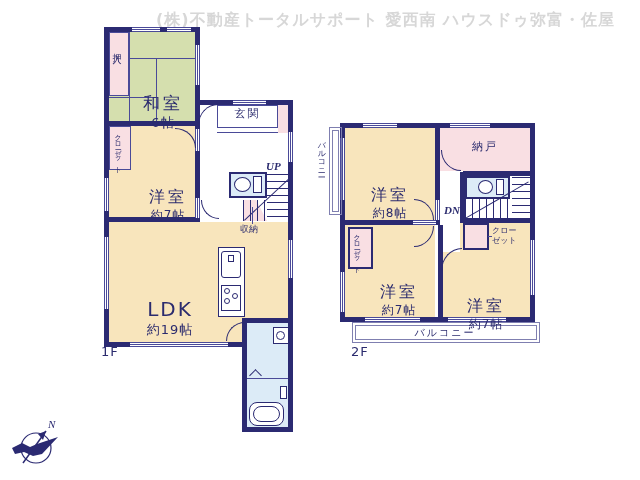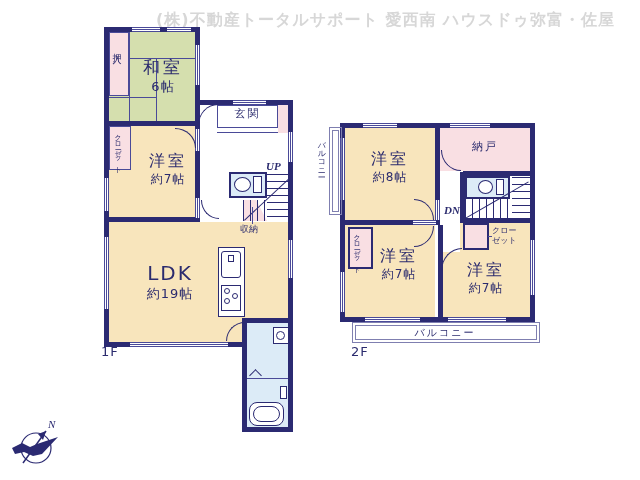--- a/index.html
+++ b/index.html
@@ -19,21 +19,21 @@
   .win-v{position:absolute;width:5px;background:linear-gradient(to right,#4a4a98 0 1px,#fff 1px 2px,#4a4a98 2px 3px,#fff 3px 4px,#4a4a98 4px 5px);}
   .arc{position:absolute;box-sizing:border-box;border:0 solid #2b2a72;background:transparent;}
   .arc-tl{border-width:1px 0 0 1px;border-top-left-radius:100%;}
   .arc-tr{border-width:1px 1px 0 0;border-top-right-radius:100%;}
   .arc-bl{border-width:0 0 1px 1px;border-bottom-left-radius:100%;}
   .arc-br{border-width:0 1px 1px 0;border-bottom-right-radius:100%;}
   .steps-h{position:absolute;background-image:repeating-linear-gradient(to bottom,#2b2a72 0 1px,transparent 1px 7px);}
   .steps-v{position:absolute;background-image:repeating-linear-gradient(to right,#2b2a72 0 1px,transparent 1px 7px);}
   .diag{position:absolute;height:1px;background:#2b2a72;transform-origin:0 0;}
   .lbl{position:absolute;color:#2b2b6e;line-height:1.1;white-space:nowrap;}
-  .rlabel{display:flex;flex-direction:column;align-items:center;justify-content:flex-end;text-align:center;gap:3px;white-space:nowrap;}
+  .rlabel{display:flex;flex-direction:column;align-items:center;justify-content:flex-end;text-align:center;gap:3px;white-space:nowrap;margin-top:36px;}
   .rname{font-size:16px;letter-spacing:3px;}
   .rsize{font-size:12px;letter-spacing:1px;}
   .vtext{writing-mode:vertical-rl;text-orientation:upright;letter-spacing:1px;}
   .updn{font-family:"Liberation Serif","DejaVu Serif",serif;font-style:italic;font-size:11px;font-weight:bold;}
   .floorlbl{font-size:13px;font-weight:normal;letter-spacing:1px;}
   .balc{position:absolute;border:1px solid #7f7fb0;box-sizing:border-box;}
   .hdr{position:absolute;left:156px;top:10px;font-size:16px;letter-spacing:1px;color:#d7d7d7;font-weight:bold;}
   .icon{position:absolute;background:#fff;border:1px solid #2b2a72;box-sizing:border-box;}
 </style>
 </head>

